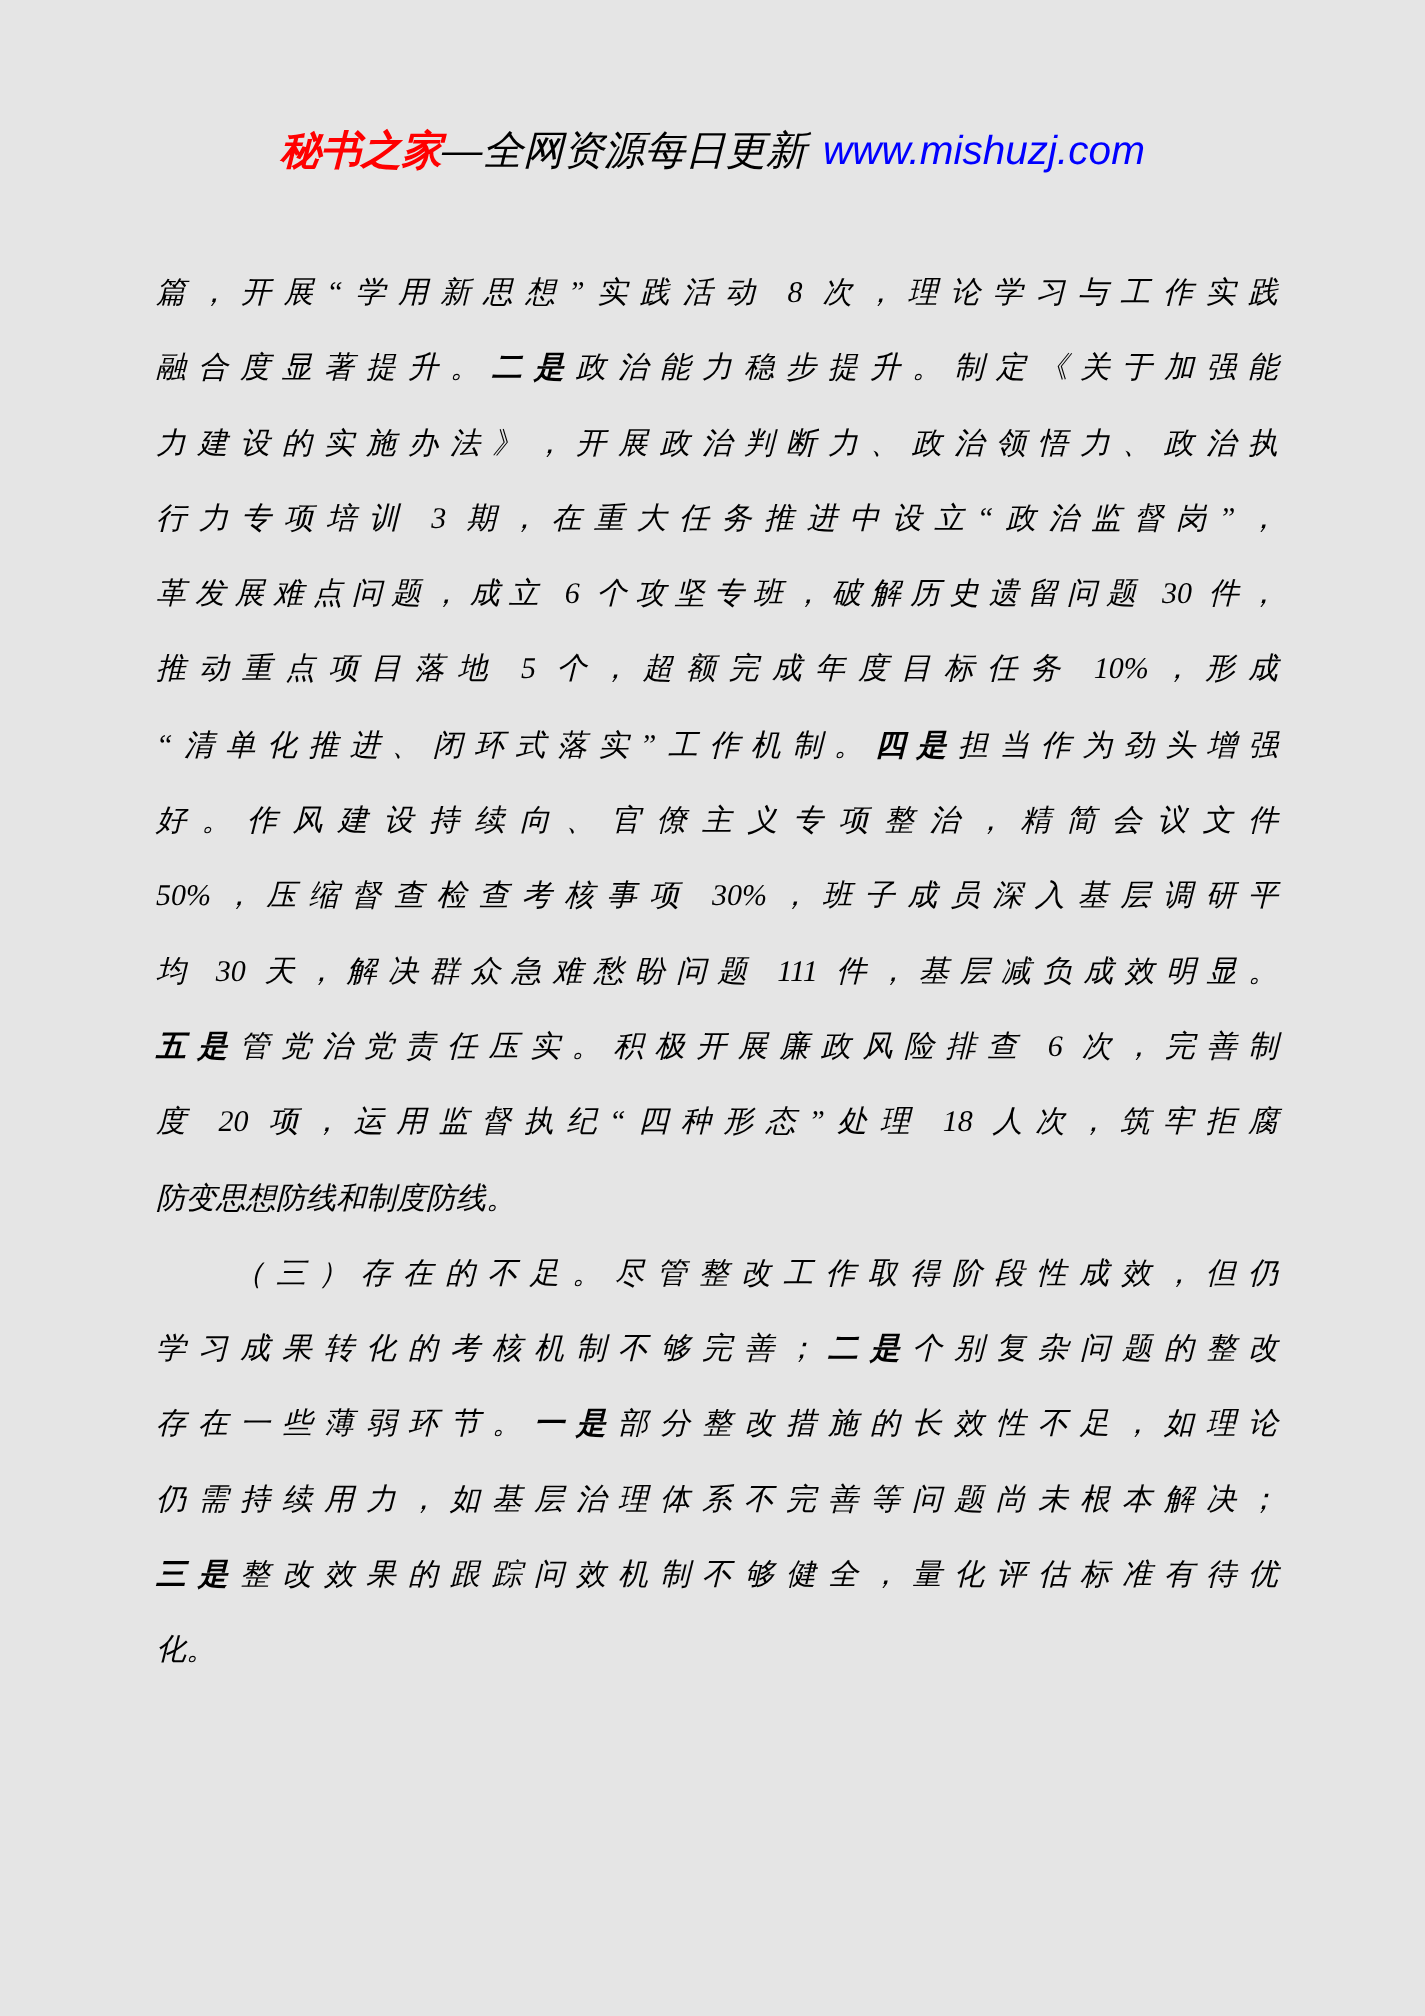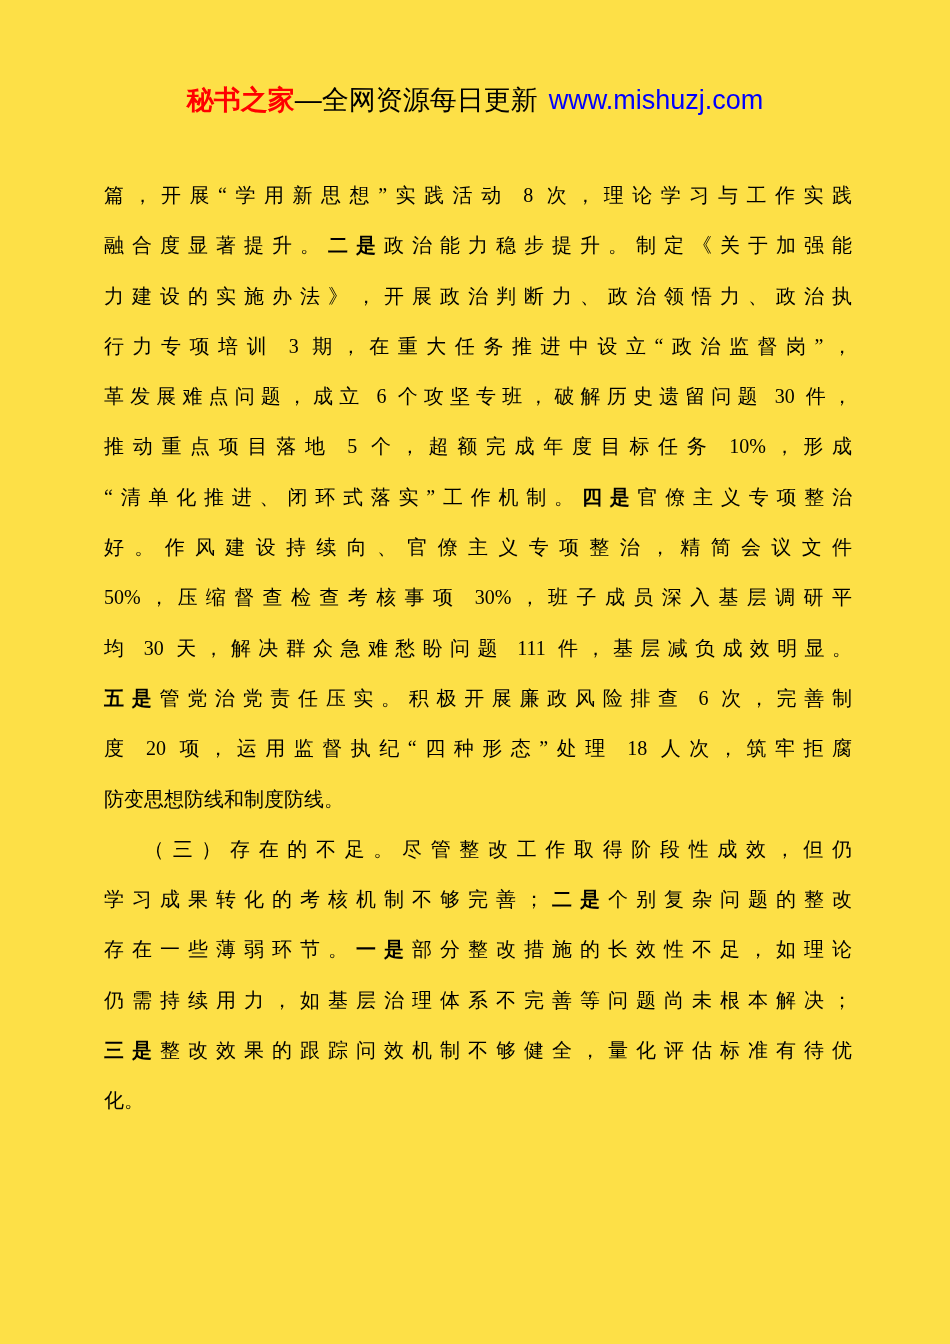--- a/index.html
+++ b/index.html
@@ -39,38 +39,38 @@
     line-height: 50.3px;
     height: 50.3px;
     white-space: nowrap;
     text-align: left;
   }
   .line.justify {
     white-space: normal;
     text-align: justify;
     text-align-last: justify;
   }
-  .line.indent { text-indent: 2em; }
+  .line.indent { text-indent: 2em; margin-left: 12px; }
   .b { font-weight: 700; }
 </style>
 </head>
 <body>
 
-<div class="page" style="color: rgb(0, 0, 0); background: #fde047;">
+<div class="page" style="color: rgb(0, 0, 0); background: #e5e5e5; font-style: italic;">
   <div class="header">
     <span class="site" style="color: rgb(255, 0, 0);">秘书之家</span><span class="dash">—</span><span class="tag">全网资源每日更新</span><span class="url" style="color: rgb(0, 0, 255);">www.mishuzj.com</span>
   </div>
   <div class="content">
       <div class="line justify"><span>篇，开展“学用新思想”实践活动 8 次，理论学习与工作实践</span></div>
       <div class="line justify"><span>融合度显著提升。</span><span class="b">二是</span><span>政治能力稳步提升。制定《关于加强能</span></div>
       <div class="line justify"><span>力建设的实施办法》，开展政治判断力、政治领悟力、政治执</span></div>
       <div class="line justify"><span>行力专项培训 3 期，在重大任务推进中设立“政治监督岗”，</span></div>
       <div class="line justify"><span>革发展难点问题，成立 6 个攻坚专班，破解历史遗留问题 30 件，</span></div>
       <div class="line justify"><span>推动重点项目落地 5 个，超额完成年度目标任务 10%，形成</span></div>
-      <div class="line justify"><span>“清单化推进、闭环式落实”工作机制。</span><span class="b">四是</span><span>官僚主义专项整治</span></div>
+      <div class="line justify"><span>“清单化推进、闭环式落实”工作机制。</span><span class="b">四是</span><span>担当作为劲头增强</span></div>
       <div class="line justify"><span>好。作风建设持续向、官僚主义专项整治，精简会议文件</span></div>
       <div class="line justify"><span>50%，压缩督查检查考核事项 30%，班子成员深入基层调研平</span></div>
       <div class="line justify"><span>均 30 天，解决群众急难愁盼问题 111 件，基层减负成效明显。</span></div>
       <div class="line justify"><span class="b">五是</span><span>管党治党责任压实。积极开展廉政风险排查 6 次，完善制</span></div>
       <div class="line justify"><span>度 20 项，运用监督执纪“四种形态”处理 18 人次，筑牢拒腐</span></div>
       <div class="line"><span>防变思想防线和制度防线。</span></div>
       <div class="line justify indent"><span>（三）存在的不足。尽管整改工作取得阶段性成效，但仍</span></div>
       <div class="line justify"><span>学习成果转化的考核机制不够完善；</span><span class="b">二是</span><span>个别复杂问题的整改</span></div>
       <div class="line justify"><span>存在一些薄弱环节。</span><span class="b">一是</span><span>部分整改措施的长效性不足，如理论</span></div>
       <div class="line justify"><span>仍需持续用力，如基层治理体系不完善等问题尚未根本解决；</span></div>

